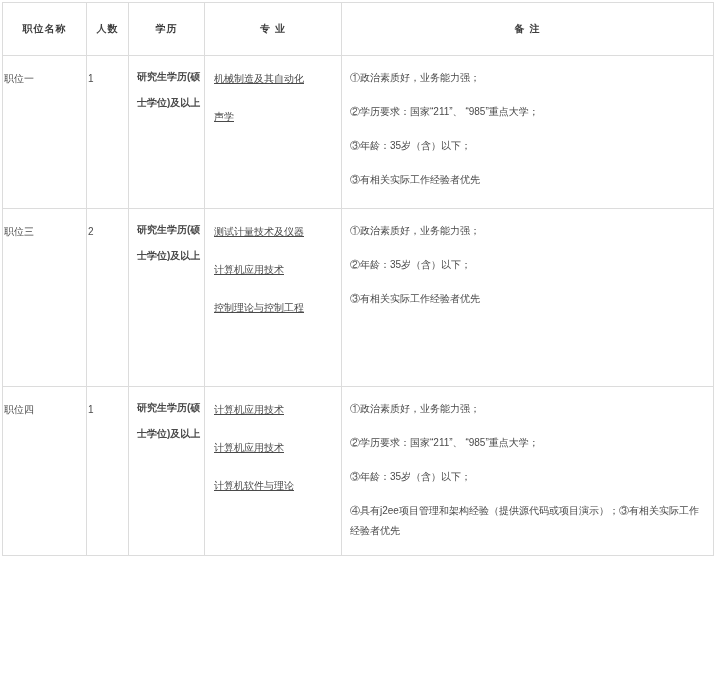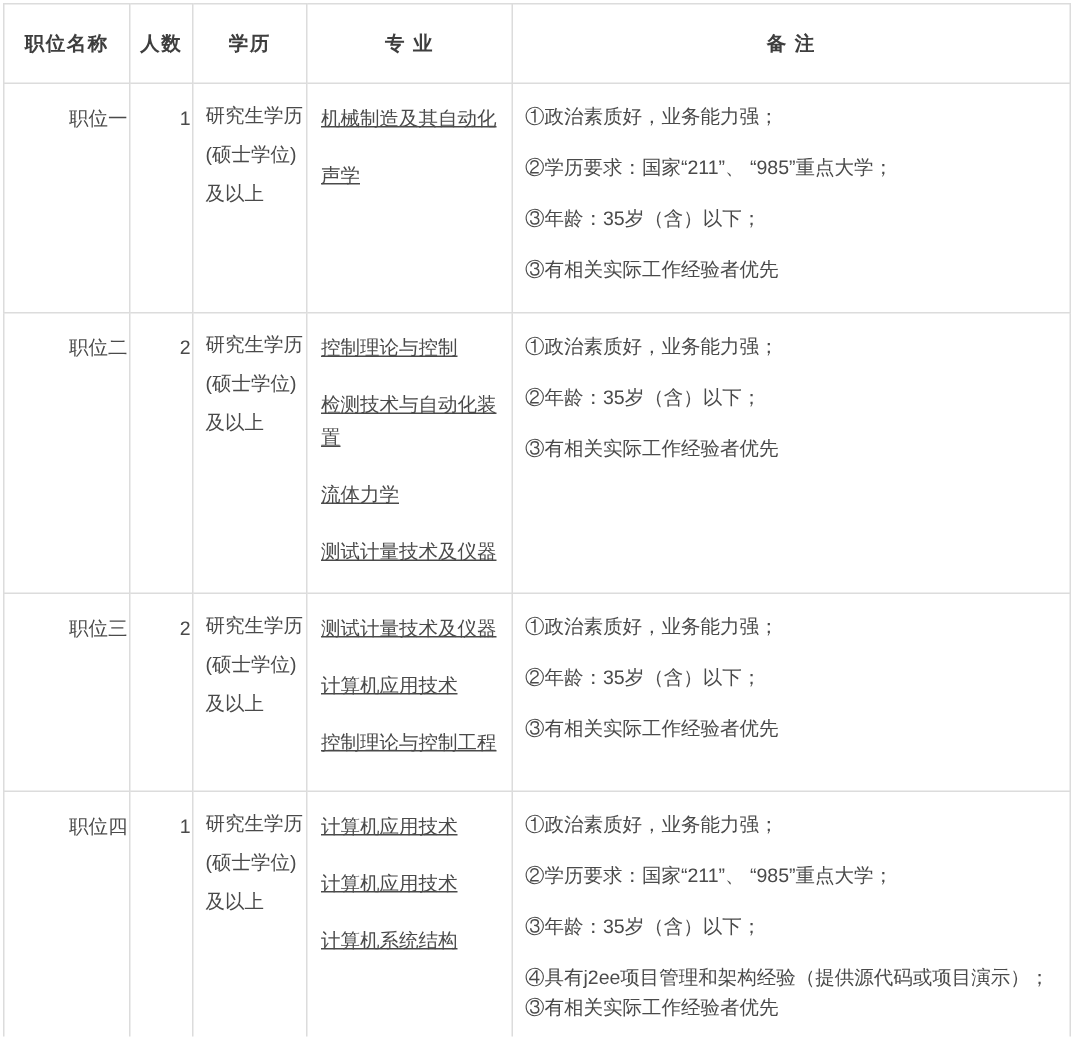--- a/index.html
+++ b/index.html
@@ -21,21 +21,21 @@
   }
   table.recruit {
     border-collapse: collapse;
     table-layout: fixed;
     width: 711px;
   }
   table.recruit th,
   table.recruit td {
     border: 1px solid #dcdcdc;
     vertical-align: top;
-    font-size: 13px;
+    font-size: 10px;
     color: #4a4a4a;
     box-sizing: border-box;
     overflow: hidden;
   }
   table.recruit thead th {
     height: 53px;
     vertical-align: middle;
     text-align: center;
     font-weight: bold;
     color: #3e3e3e;
@@ -51,27 +51,28 @@
 
   
   tbody tr:nth-child(1) td { height: 153px; }
   tbody tr:nth-child(2) td { height: 178px; }
   tbody tr:nth-child(3) td { height: 132px; }
   tbody tr:nth-child(4) td { height: 164px; }
   tbody tr:nth-child(5) td { height: 44px; }
 
   td.cell-position,
   td.cell-count {
-    text-align: right;
+    text-align: left;
     padding-top: 14px;
     line-height: 18px;
   }
   td.cell-education {
     padding: 8px 2px 0 8px;
     line-height: 26px;
+    font-weight: bold;
   }
   td.cell-majors {
     padding: 12px 8px 0 9px;
     text-decoration: underline;
   }
   td.cell-majors .major-item {
     line-height: 22px;
     margin: 0 0 16px 0;
   }
   td.cell-remarks {
@@ -113,36 +114,20 @@
             <div class="major-item">声学</div>
           </td>
           <td class="cell-remarks">
             <div class="remark-item">①政治素质好，业务能力强；</div>
             <div class="remark-item">②学历要求：国家“211”、 “985”重点大学；</div>
             <div class="remark-item">③年龄：35岁（含）以下；</div>
             <div class="remark-item">③有相关实际工作经验者优先</div>
           </td>
         </tr>
         <tr>
-          <td class="cell-position">职位二</td>
-          <td class="cell-count">2</td>
-          <td class="cell-education">研究生学历(硕士学位)及以上</td>
-          <td class="cell-majors">
-            <div class="major-item">控制理论与控制</div>
-            <div class="major-item">检测技术与自动化装置</div>
-            <div class="major-item">流体力学</div>
-            <div class="major-item">测试计量技术及仪器</div>
-          </td>
-          <td class="cell-remarks">
-            <div class="remark-item">①政治素质好，业务能力强；</div>
-            <div class="remark-item">②年龄：35岁（含）以下；</div>
-            <div class="remark-item">③有相关实际工作经验者优先</div>
-          </td>
-        </tr>
-        <tr>
           <td class="cell-position">职位三</td>
           <td class="cell-count">2</td>
           <td class="cell-education">研究生学历(硕士学位)及以上</td>
           <td class="cell-majors">
             <div class="major-item">测试计量技术及仪器</div>
             <div class="major-item">计算机应用技术</div>
             <div class="major-item">控制理论与控制工程</div>
           </td>
           <td class="cell-remarks">
             <div class="remark-item">①政治素质好，业务能力强；</div>
@@ -150,21 +135,21 @@
             <div class="remark-item">③有相关实际工作经验者优先</div>
           </td>
         </tr>
         <tr>
           <td class="cell-position">职位四</td>
           <td class="cell-count">1</td>
           <td class="cell-education">研究生学历(硕士学位)及以上</td>
           <td class="cell-majors">
             <div class="major-item">计算机应用技术</div>
             <div class="major-item">计算机应用技术</div>
-            <div class="major-item">计算机系统结构</div>
+            <div class="major-item">计算机软件与理论</div>
           </td>
           <td class="cell-remarks">
             <div class="remark-item">①政治素质好，业务能力强；</div>
             <div class="remark-item">②学历要求：国家“211”、 “985”重点大学；</div>
             <div class="remark-item">③年龄：35岁（含）以下；</div>
             <div class="remark-item">④具有j2ee项目管理和架构经验（提供源代码或项目演示）；③有相关实际工作经验者优先</div>
           </td>
         </tr>
       </tbody>
   </table>

